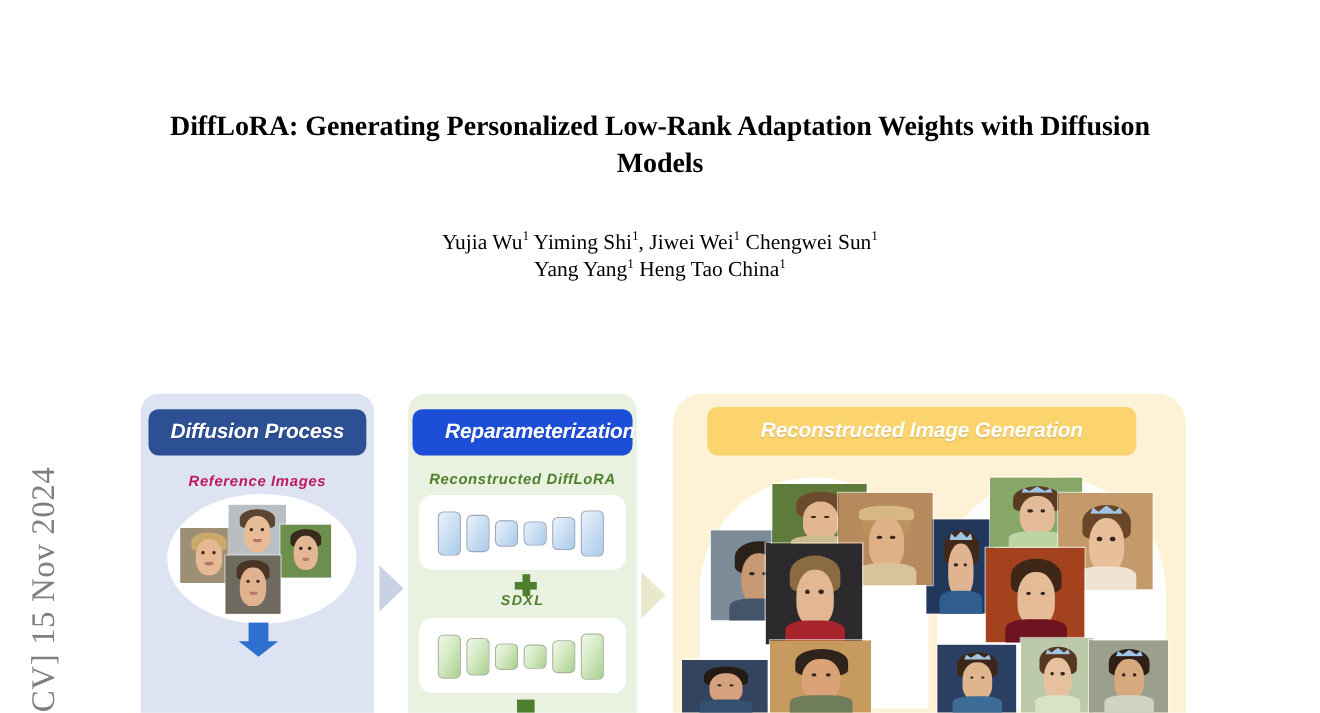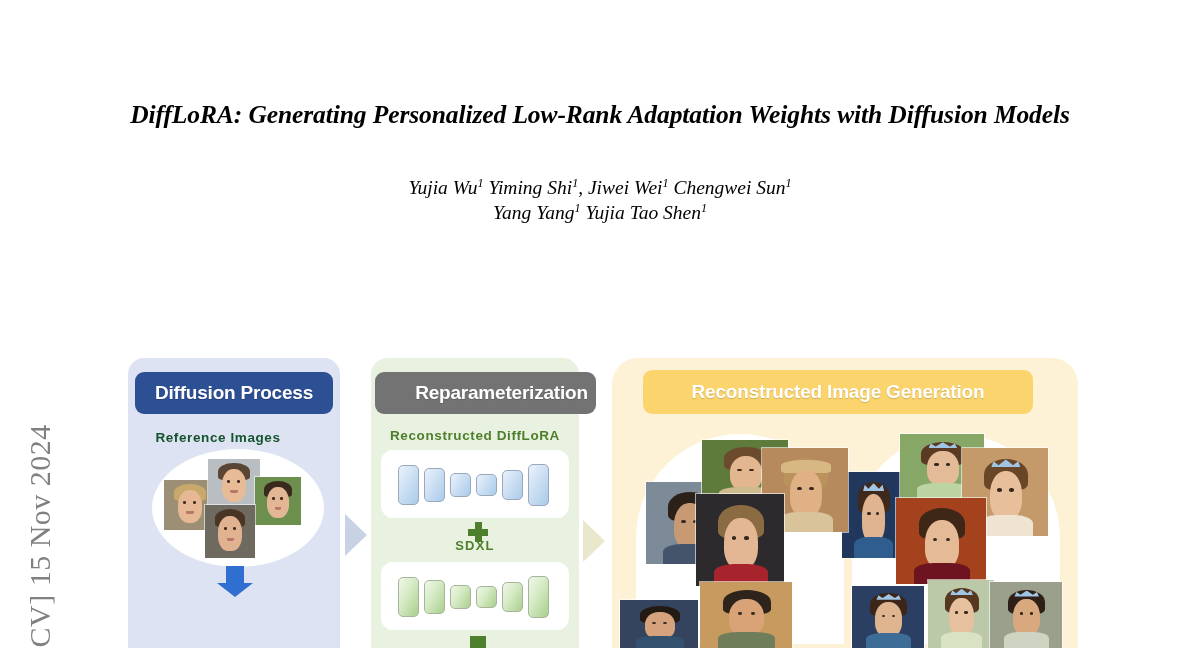--- a/index.html
+++ b/index.html
@@ -39,21 +39,20 @@
     color: #808080;
     white-space: nowrap;
   }
 
   
   #paper-head {
     position: absolute;
     left: 120px;
     top: 0px;
     width: 960px;
-    font-style: italic;
   }
   #paper-title {
     margin: 0;
     padding-top: 98px;
     font-family: "Liberation Serif", serif;
     font-weight: bold;
     font-size: 25.5px;
     line-height: 33px;
     text-align: center;
     letter-spacing: -0.1px;
@@ -68,20 +67,21 @@
   #author-block .aline { display: block; white-space: nowrap; text-align: center; }
   sup { font-size: 0.62em; vertical-align: super; line-height: 0; }
 
   
   #figure {
     position: absolute;
     left: 0px;
     top: 350px;
     width: 1200px;
     height: 298px;
+    font-style: italic;
   }
 
   .panel {
     position: absolute;
     box-sizing: border-box;
   }
   .panel-blue {
     left: 128px; top: 8px;
     width: 212px; height: 296px;
     background: #dde3f2;
@@ -120,37 +120,37 @@
     font-family: "Liberation Sans", sans-serif;
     font-weight: bold;
     letter-spacing: -0.2px;
     text-shadow: 0 1px 1px rgba(0,0,0,0.18);
   }
   .pill-blue {
     left: 135px; top: 22px; width: 198px; height: 42px;
     background: #2d4f93; font-size: 19px;
   }
   .pill-green {
-    left: 375px; top: 22px; width: 221px; height: 42px;
-    background: #737373; font-size: 19px; padding-left: 32px;
+    left: 375px; top: 22px; width: 200px; height: 42px;
+    background: #1d4ed8; font-size: 19px; padding-left: 32px;
   }
   .pill-yellow {
     left: 643px; top: 20px; width: 390px; height: 44px;
     background: #fbd46d; font-size: 19px;
   }
 
   .sub-label {
     position: absolute;
     text-align: center;
     font-family: "Liberation Sans", sans-serif;
     font-weight: bold;
     font-size: 13.5px;
     letter-spacing: 0.6px;
   }
-  .lbl-ref  { left: 119px; top: 80px; width: 198px; color: #14532d; }
+  .lbl-ref  { left: 135px; top: 80px; width: 198px; color: #be185d; }
   .lbl-rec  { left: 375px; top: 78px; width: 200px; color: #4e7f2c; }
   .lbl-sdxl { left: 375px; top: 188px; width: 200px; color: #4e7f2c; font-size: 13px; letter-spacing: 1.2px; }
 
   
   .ellipse-ref {
     position: absolute;
     left: 152px; top: 99px;
     width: 172px; height: 118px;
     background: #ffffff;
     border-radius: 50%;
@@ -299,21 +299,21 @@
 </div>
 
 <div id="paper-head">
   <h1 id="paper-title">DiffLoRA: Generating Personalized Low-Rank Adaptation Weights with Diffusion Models</h1>
 
   <div id="author-block">
     <span class="aline">
       <span>Yujia Wu</span><sup>1</sup><span> </span><span>Yiming Shi</span><sup>1</sup><span>, </span><span>Jiwei Wei</span><sup>1</sup><span> </span><span>Chengwei Sun</span><sup>1</sup>
     </span>
     <span class="aline">
-      <span>Yang Yang</span><sup>1</sup><span> </span><span>Yujia Tao Shen</span><sup>1</sup>
+      <span>Yang Yang</span><sup>1</sup><span> </span><span>Heng Tao China</span><sup>1</sup>
     </span>
   </div>
 </div>
 
 <div id="figure">
 
   <div class="panel panel-blue"></div>
   <div class="panel panel-green"></div>
   <div class="panel panel-yellow"></div>
 

